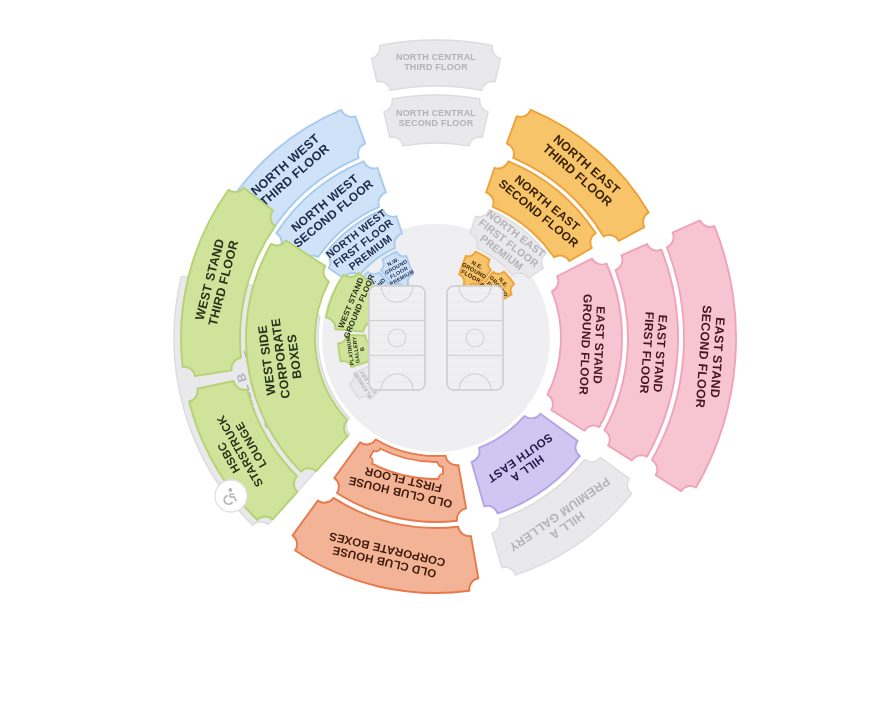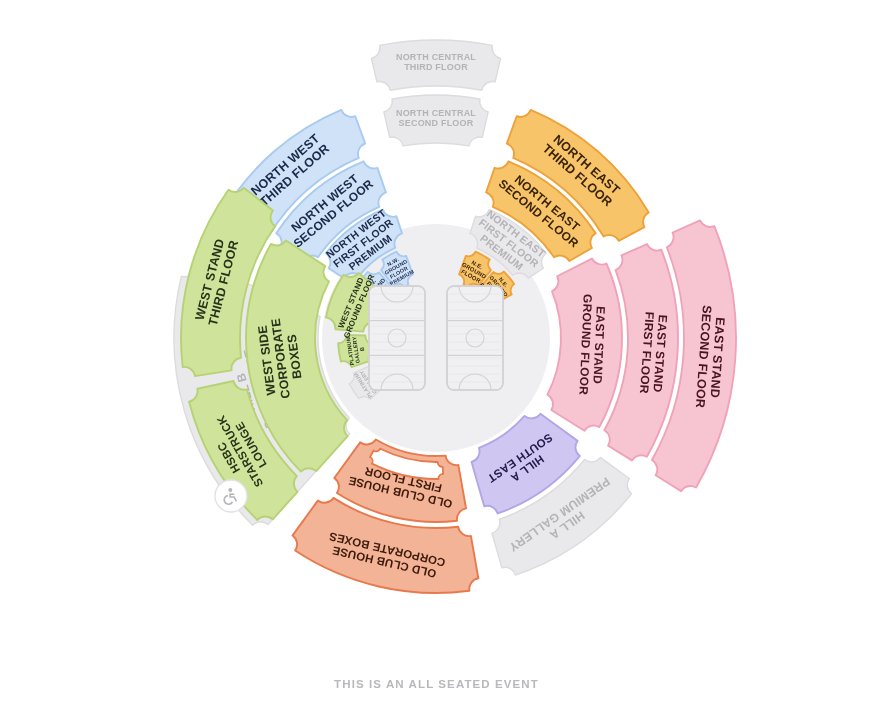--- a/index.html
+++ b/index.html
@@ -203,14 +203,13 @@
       </g>
     <g id="access-layer">
         <circle cx="231" cy="496" r="16" class="wheel-ring"></circle>
         <g transform="translate(223.5 487.5) scale(0.62)" class="wheel-glyph">
           <circle cx="11" cy="4" r="3.1" fill="#b5b5ba"></circle>
           <path d="M9.4 9.2 v7.2 h7.0 l3.4 6.6 2.2-1.1 -4.0-7.7 h-6.2 v-2.2 h5.6 v-2.5 h-5.6 v-0.3 z" fill="#b5b5ba"></path>
           <path d="M6.6 11.6 a8.4 8.4 0 1 0 9.1 12.2 l-2.4-1.1 a5.8 5.8 0 1 1 -5.9-8.6 z" fill="#b5b5ba"></path>
         </g>
       </g>
   </svg>
-  <div class="footer-note">THIS IS AN ALL SEATED EVENT</div>
 </div>
 
 </body></html>

